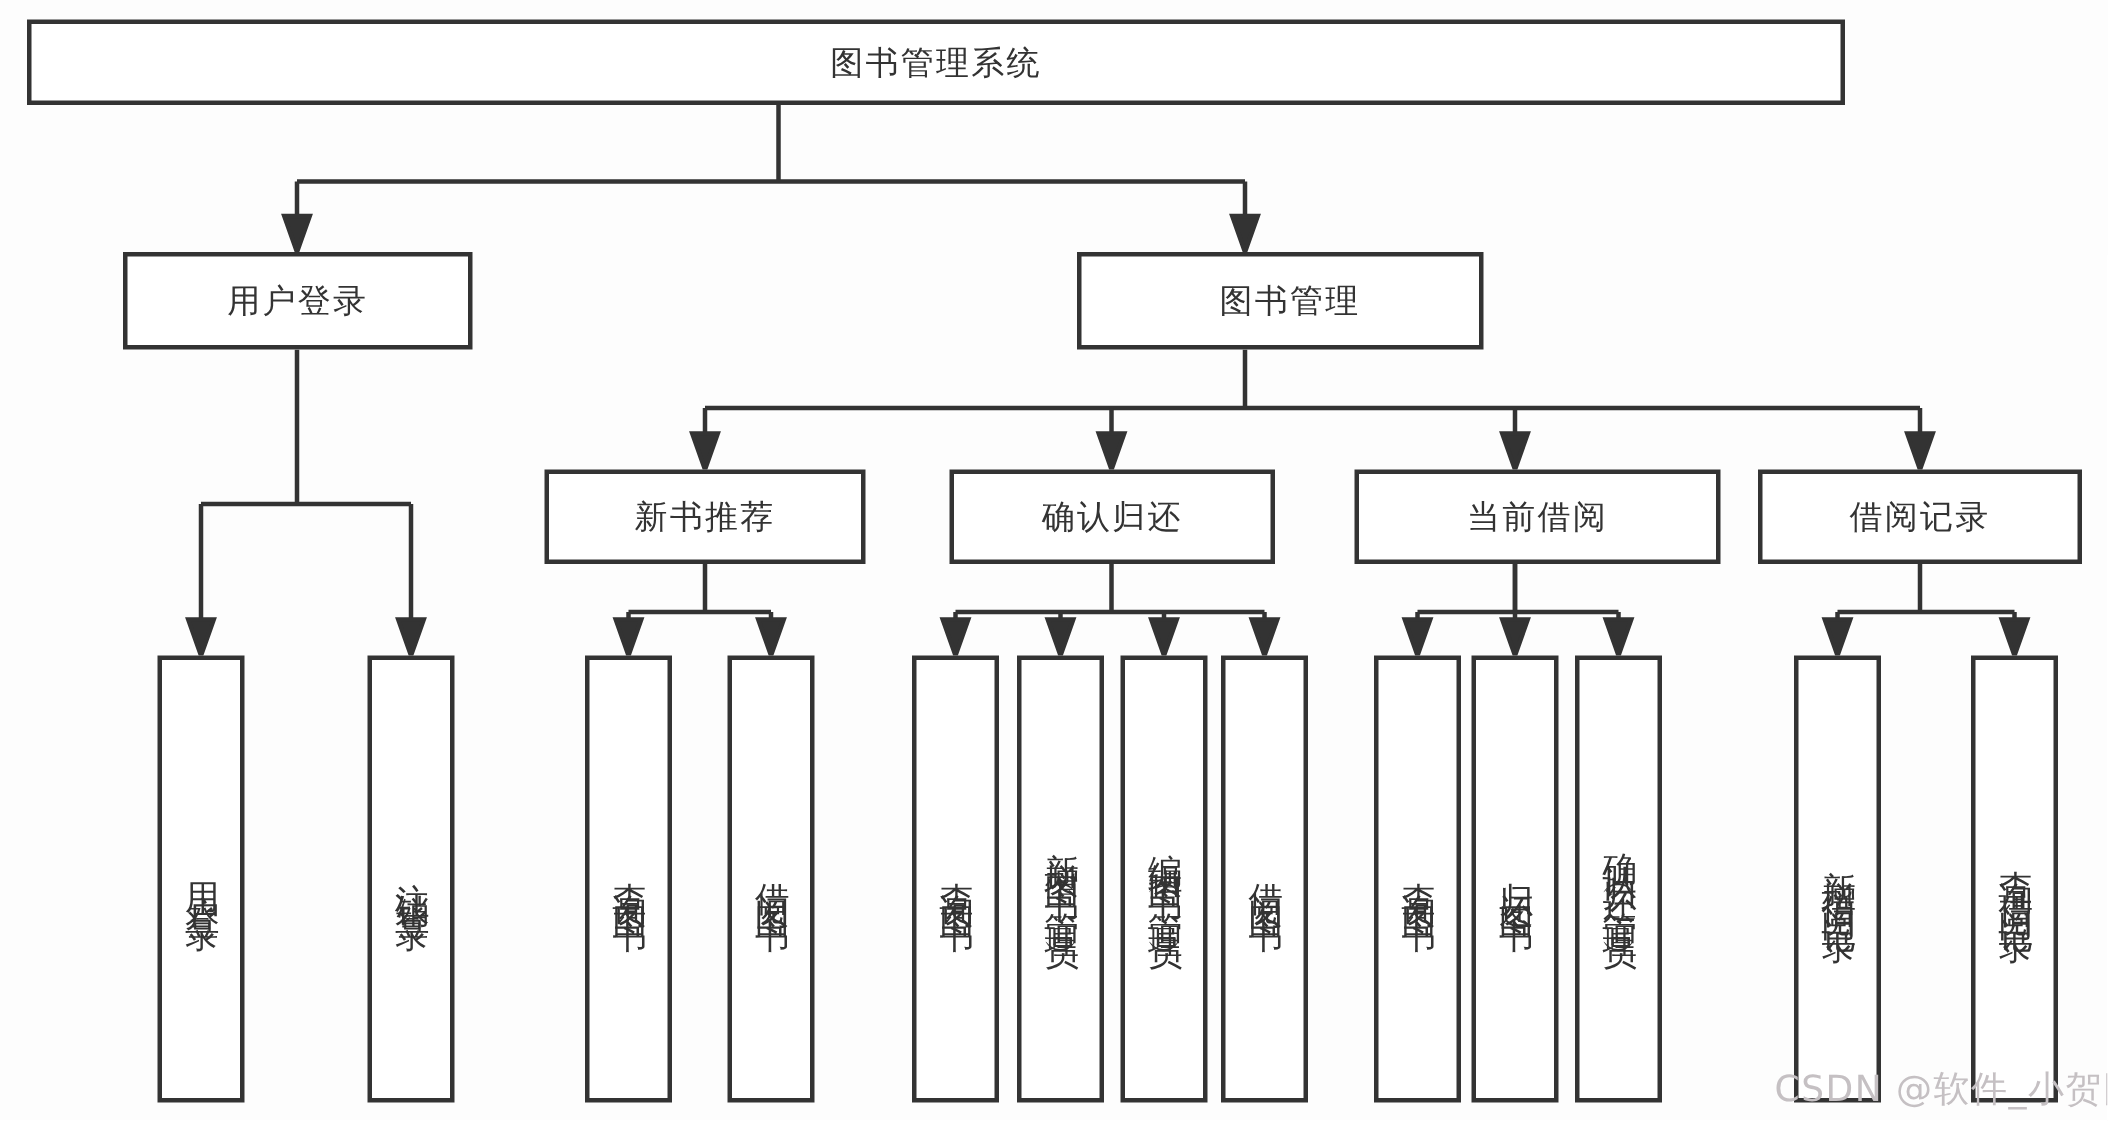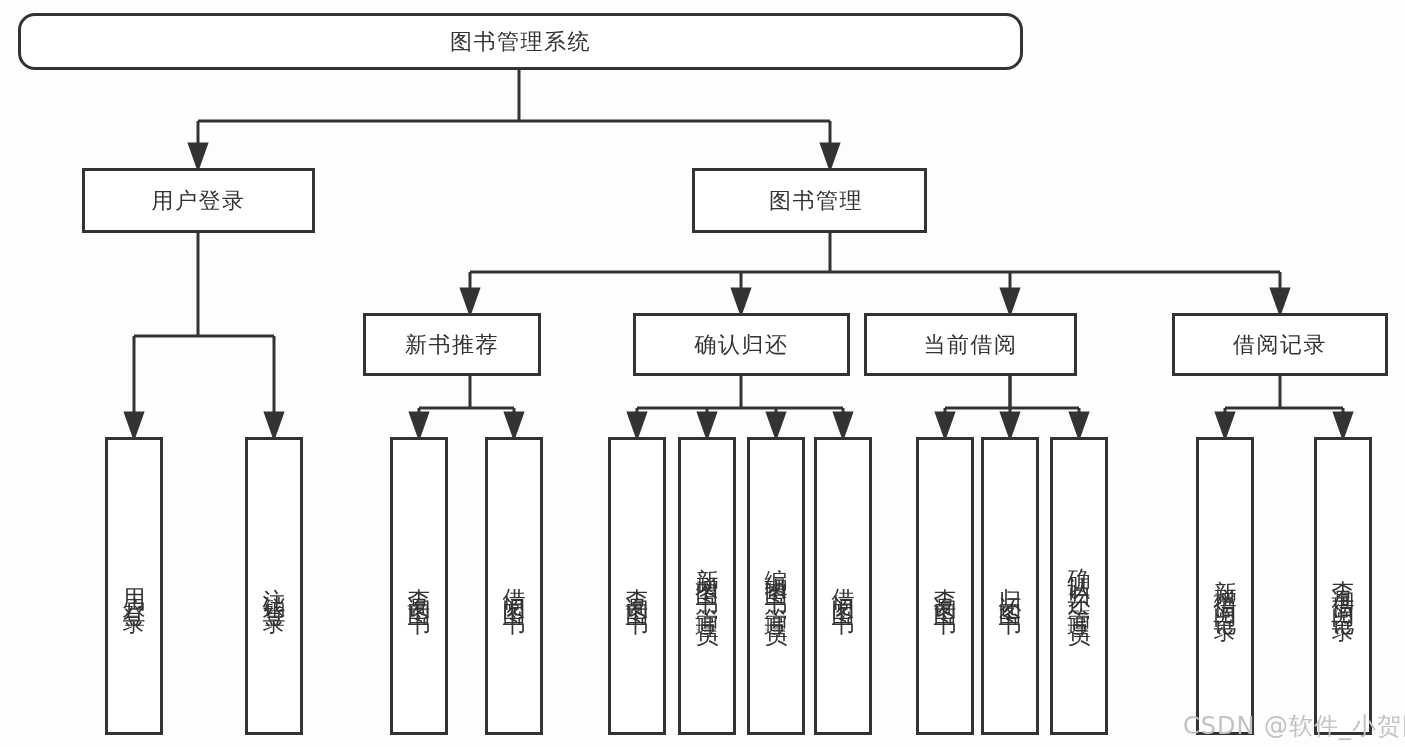--- a/index.html
+++ b/index.html
@@ -30,21 +30,21 @@
     align-items: center;
     justify-content: center;
     z-index: 2;
   }
   .hbox {
     font-size: 22px;
     letter-spacing: 1.5px;
     white-space: nowrap;
   }
   .root-box {
-    left: 18px; top: 13px; width: 1005px; height: 57px; border-radius: 17px;
+    left: 18px; top: 13px; width: 1212px; height: 57px;
   }
   .branch-box {
     top: 168px; height: 65px;
   }
   .section-box {
     top: 313px; height: 63px;
   }
   .leaf {
     top: 437px;
     width: 58px;
@@ -127,25 +127,25 @@
       <line x1="1225" y1="408" x2="1225" y2="415"></line>
       <polygon points="1216.5,413 1233.5,413 1225,437"></polygon>
       <line x1="1343" y1="408" x2="1343" y2="415"></line>
       <polygon points="1334.5,413 1351.5,413 1343,437"></polygon>
     </g>
   </svg>
 
   <div class="box hbox root-box">图书管理系统</div>
 
   <div class="box hbox branch-box" style="left:82px; width:233px;">用户登录</div>
-  <div class="box hbox branch-box" style="left:692px; width:235px;padding-left:13px;">图书管理</div>
+  <div class="box hbox branch-box" style="left:718px; width:271px;padding-left:13px;">图书管理</div>
 
-  <div class="box hbox section-box" style="left:363px; width:178px;">新书推荐</div>
+  <div class="box hbox section-box" style="left:363px; width:214px;">新书推荐</div>
   <div class="box hbox section-box" style="left:633px; width:217px;">确认归还</div>
-  <div class="box hbox section-box" style="left:864px; width:213px;">当前借阅</div>
+  <div class="box hbox section-box" style="left:903px; width:244px;">当前借阅</div>
   <div class="box hbox section-box" style="left:1172px; width:216px;">借阅记录</div>
 
   <div class="box leaf" style="left:105px;">用户登录</div>
   <div class="box leaf" style="left:245px;">注销登录</div>
   <div class="box leaf" style="left:390px;">查询图书</div>
   <div class="box leaf" style="left:485px;">借阅图书</div>
   <div class="box leaf" style="left:608px;">查询图书</div>
   <div class="box leaf" style="left:678px;">新增图书（管理员）</div>
   <div class="box leaf" style="left:747px;">编辑图书（管理员）</div>
   <div class="box leaf" style="left:814px;">借阅图书</div>

